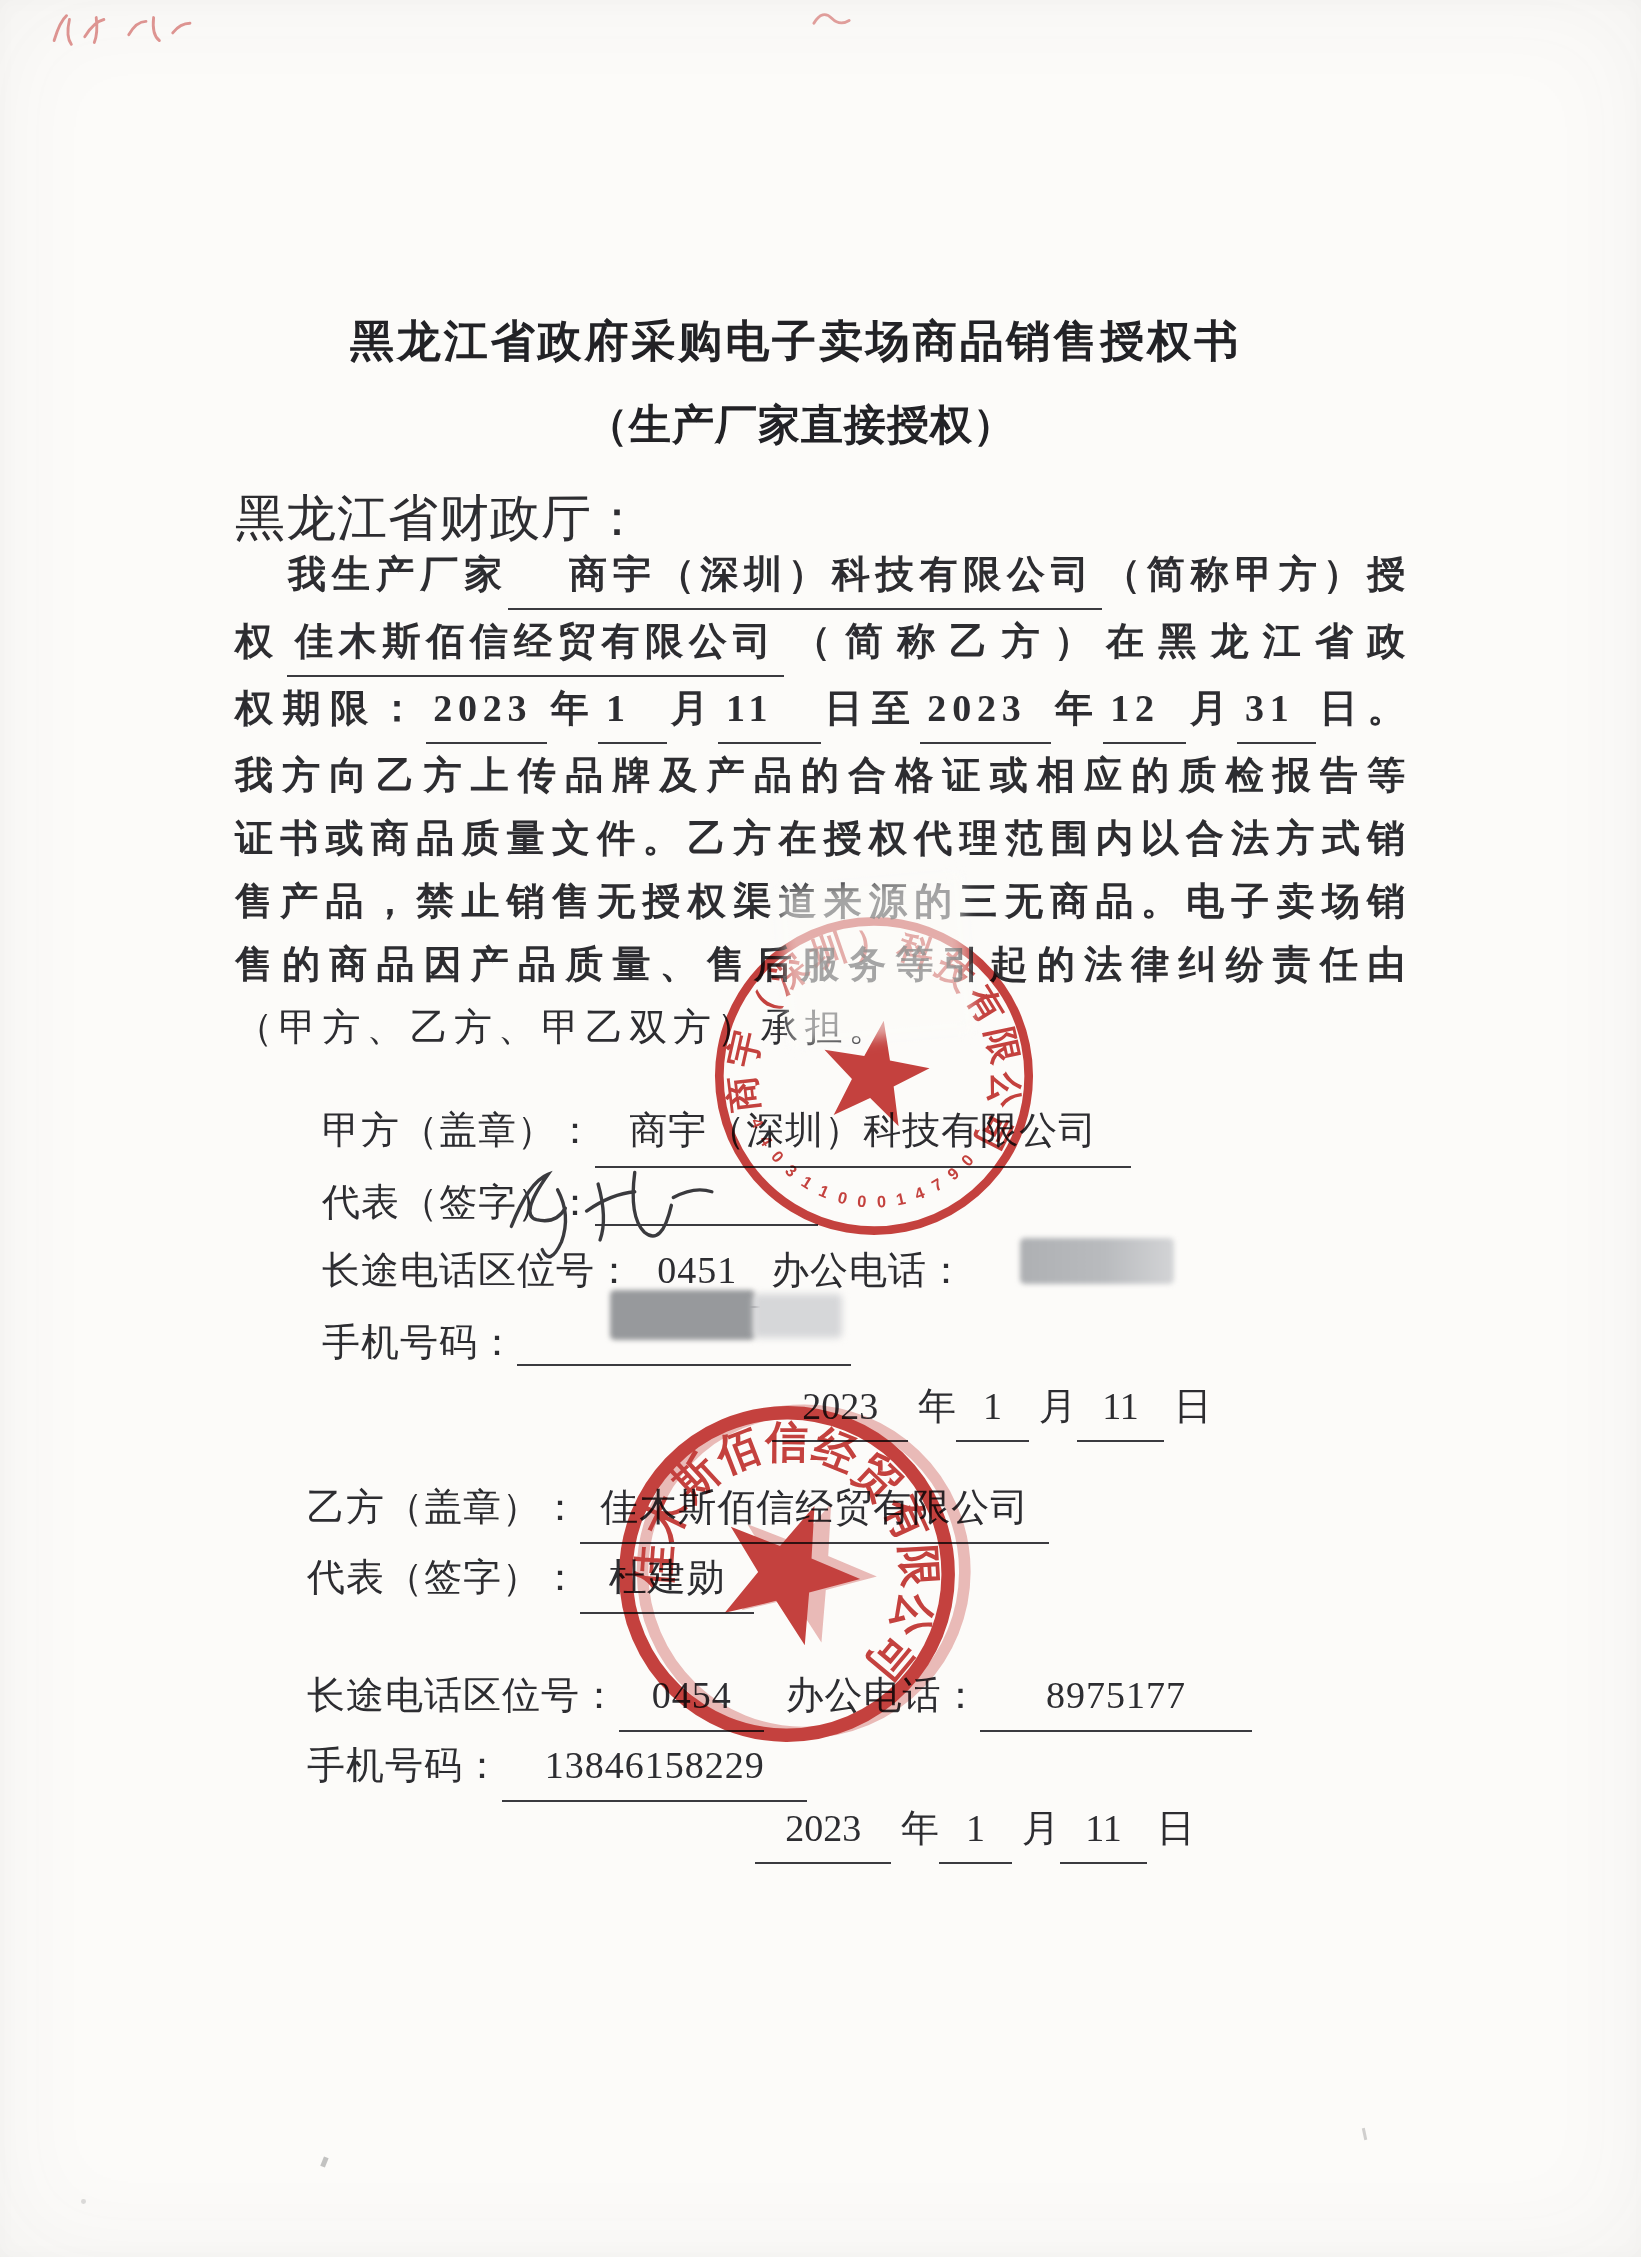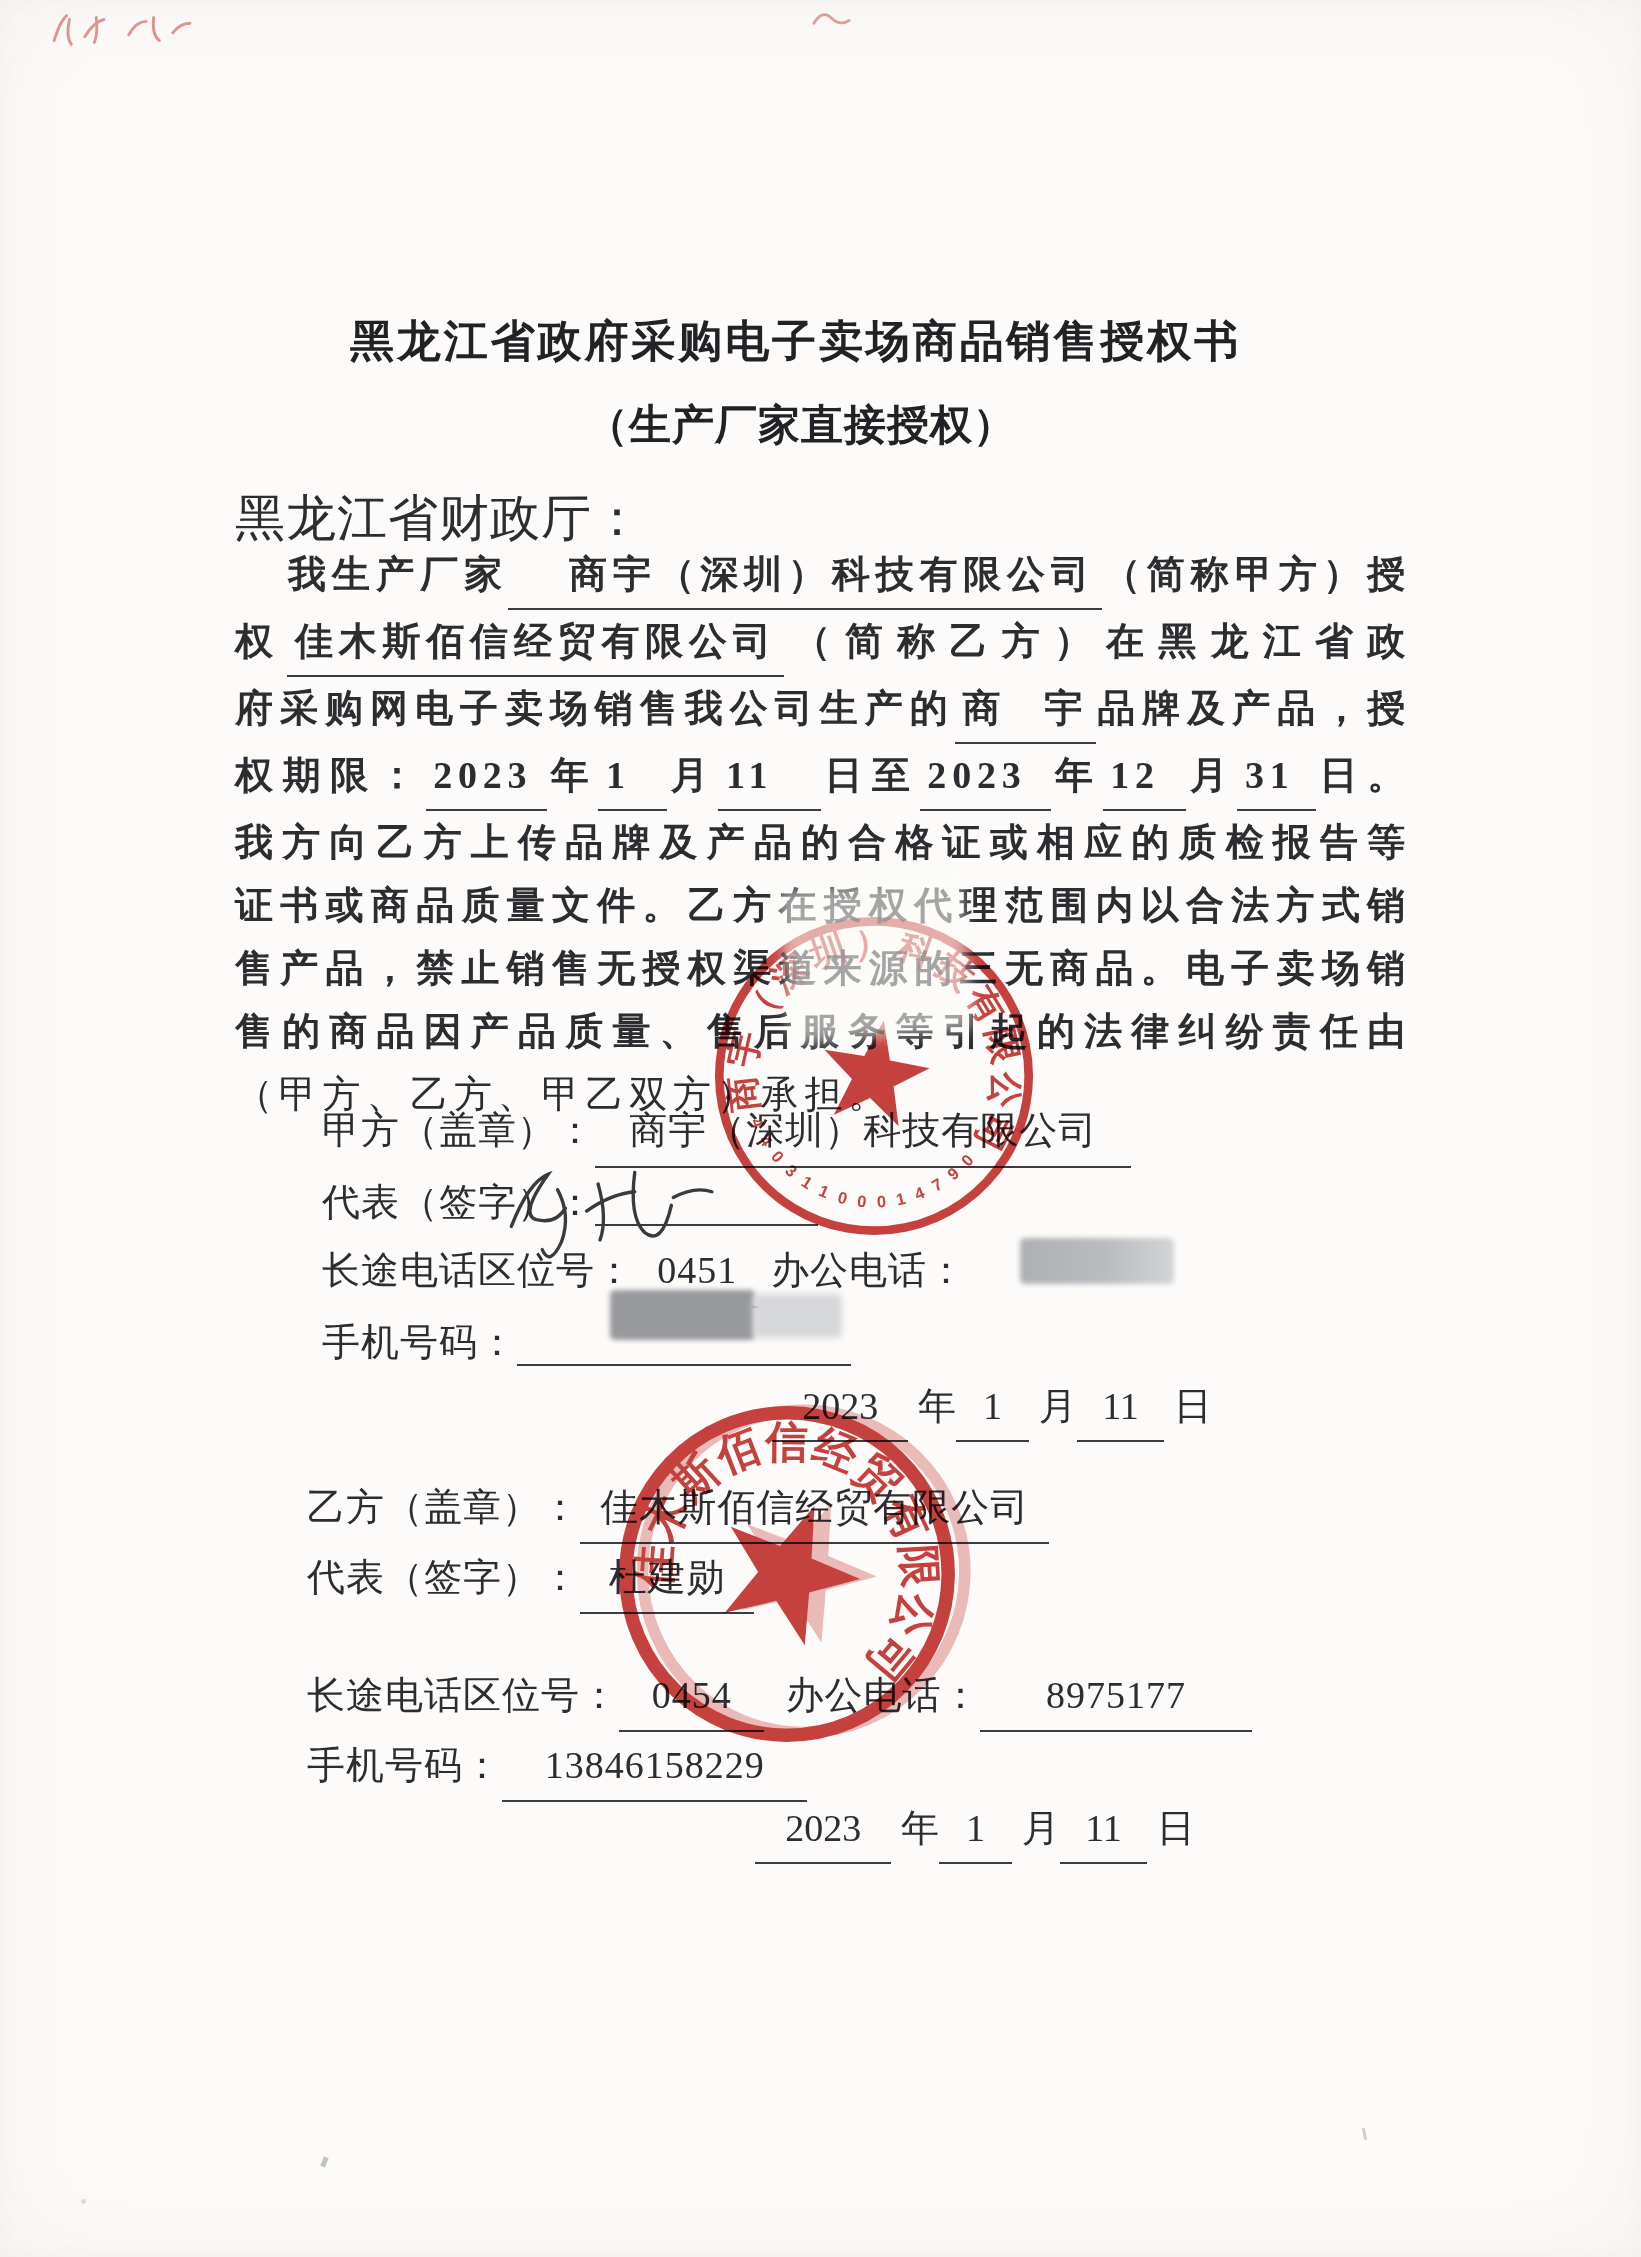--- a/index.html
+++ b/index.html
@@ -84,21 +84,20 @@
   </svg>
 
   <div class="abs title">黑龙江省政府采购电子卖场商品销售授权书</div>
   <div class="abs subtitle">（生产厂家直接授权）</div>
 
   <div class="abs salutation">黑龙江省财政厅：</div>
 
   <div class="abs para">
     <div class="bline fill indent"><span>我生产厂家</span><span class="u ctr" style="min-width: 454px;">商宇（深圳）科技有限公司</span><span>（简称甲方）授</span></div>
     <div class="bline fill"><span>权</span><span class="u ctr" style="min-width: 459px;">佳木斯佰信经贸有限公司</span><span>（简称乙方）在黑龙江省政</span></div>
-    <div class="bline fill"><span>府采购网电子卖场销售我公司生产的</span><span class="u ctr" style="min-width: 126px;">商宇</span><span>品牌及产品，授</span></div>
     <div class="bline fill"><span>权期限：</span><span class="u ctr" style="min-width: 106px;">2023</span><span>年</span><span class="u ctr" style="min-width: 53px;">1</span><span>月</span><span class="u ctr" style="min-width: 87px;">11</span><span>日至</span><span class="u ctr" style="min-width: 116px;">2023</span><span>年</span><span class="u ctr" style="min-width: 68px;">12</span><span>月</span><span class="u ctr" style="min-width: 63px;">31</span><span>日。</span></div>
     <div class="bline fill"><span>我方向乙方上传品牌及产品的合格证或相应的质检报告等</span></div>
     <div class="bline fill"><span>证书或商品质量文件。乙方在授权代理范围内以合法方式销</span></div>
     <div class="bline fill"><span>售产品，禁止销售无授权渠道来源的三无商品。电子卖场销</span></div>
     <div class="bline fill"><span>售的商品因产品质量、售后服务等引起的法律纠纷责任由</span></div>
     <div class="bline"><span>（甲方、乙方、甲乙双方）承担。</span></div>
   </div>
 
   <div class="abs sblock block-a">
     <div class="sline"><span>甲方（盖章）：</span><span class="u ctr" style="min-width: 521px;">商宇（深圳）科技有限公司</span></div>

